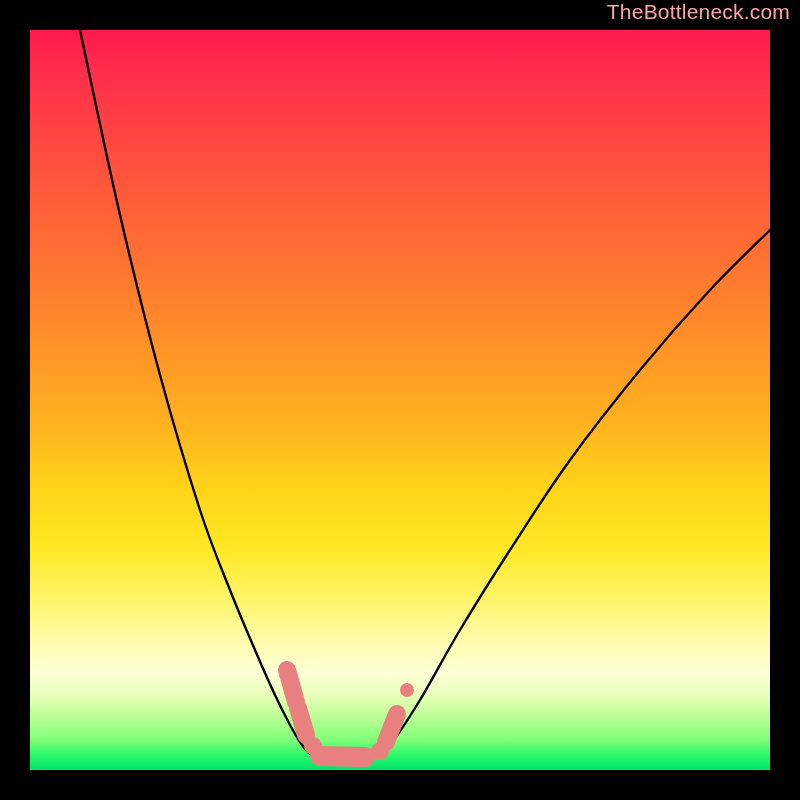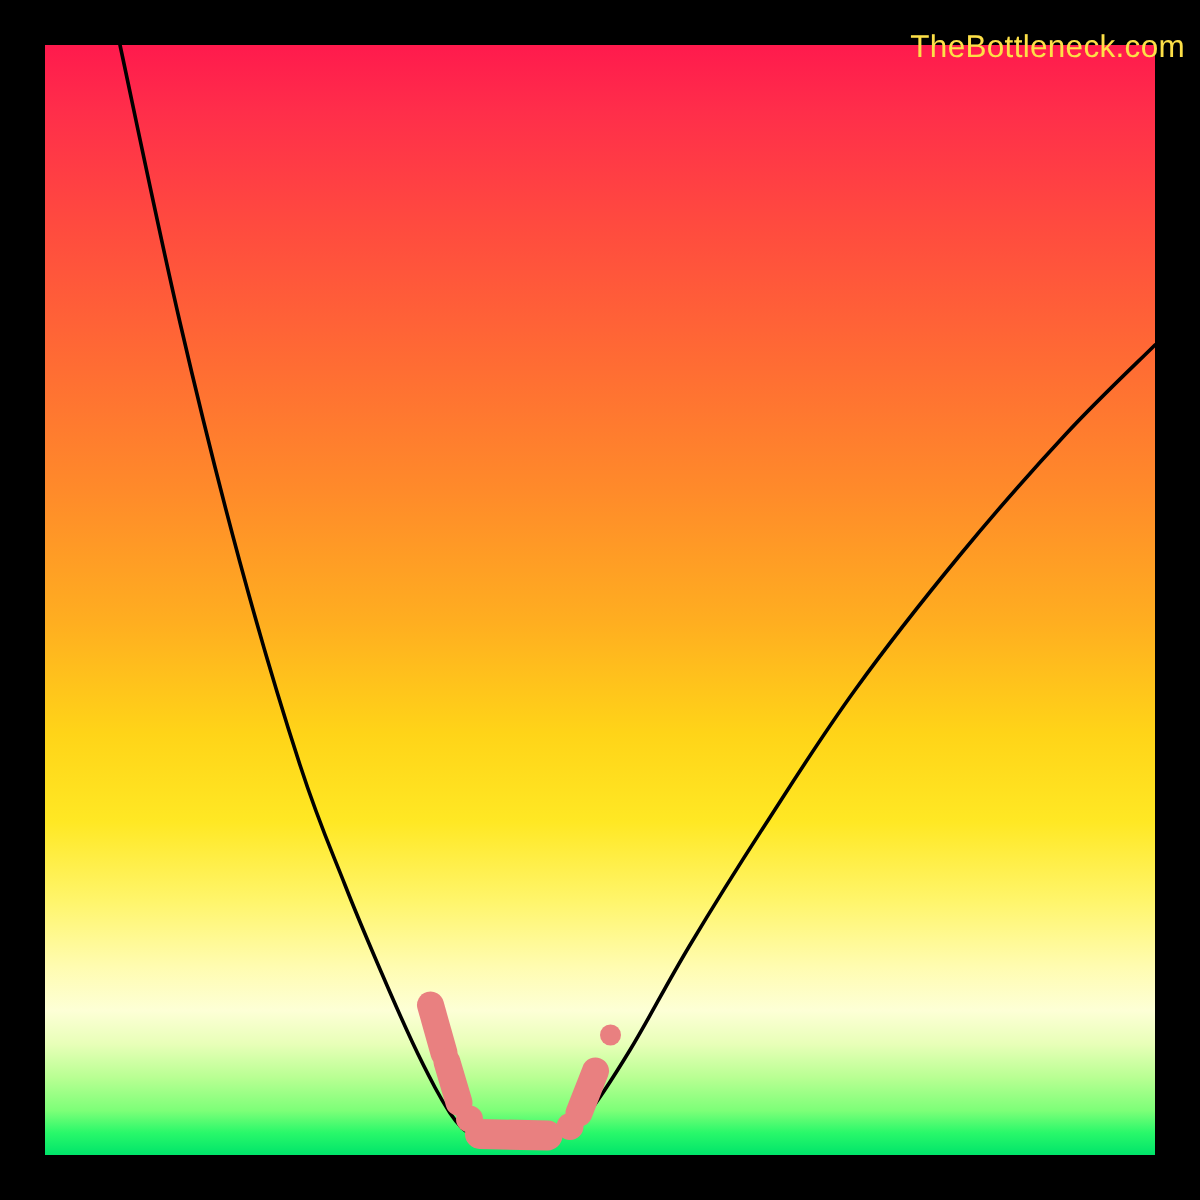--- a/index.html
+++ b/index.html
@@ -41,23 +41,23 @@
       #fdffd6 87%,
       #e8ffb8 90%,
       #b9ff93 93%,
       #7dff78 96%,
       #29f86a 98%,
       #00e46a 100%
     );
   }
   .watermark {
     position: absolute;
-    top: 20px;
+    top: 0;
     right: 10px;
-    color: #fde047;
+    color: #fca5a5;
     font-size: 21px;
     letter-spacing: 0.2px;
     font-weight: 400;
   }
   svg.overlay {
     position: absolute;
     left: 0;
     top: 0;
     width: 740px;
     height: 740px;

